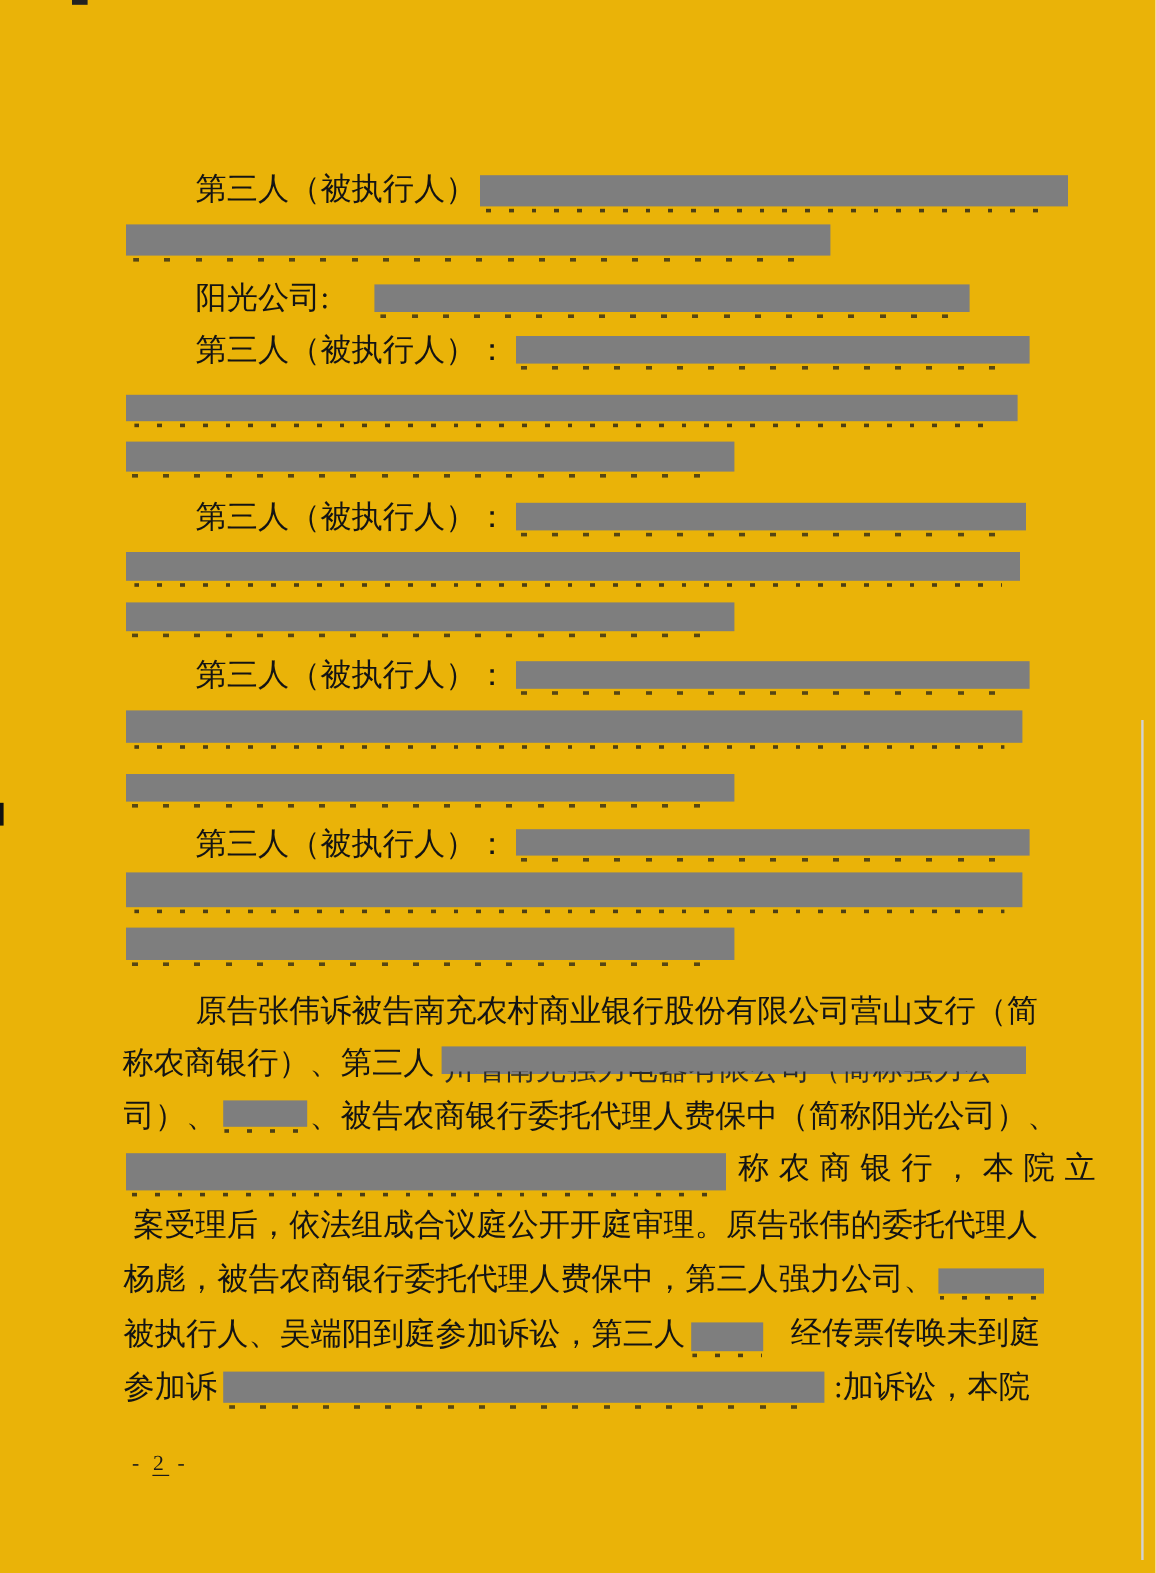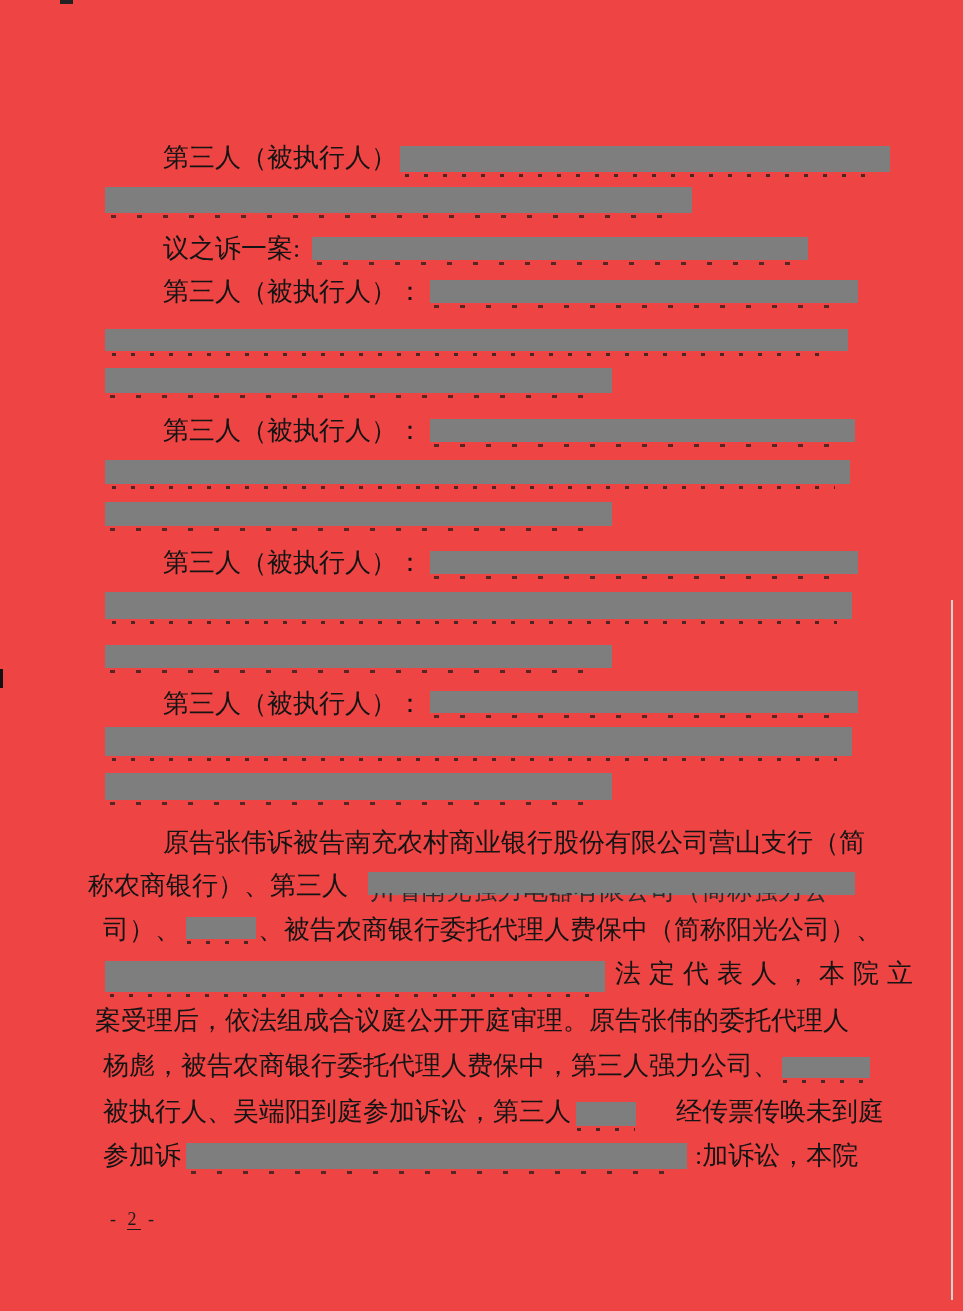--- a/index.html
+++ b/index.html
@@ -1,19 +1,19 @@
 <!DOCTYPE html>
 <html><head>
 <meta charset="utf-8">
 <style>
   html,body{margin:0;padding:0;background:#ffffff;}
   #doc-page{
     position:relative;
     width:963px;height:1311px;
-    background:#ef4444;
+    background:#eab308;
     overflow:hidden;
     font-family:"Liberation Serif","DejaVu Serif",serif;
   }
   .t{
     position:absolute;
     white-space:nowrap;
     font-size:26px;
     line-height:30px;
     color:#141414;
     letter-spacing:0px;
@@ -73,56 +73,56 @@
 </style>
 </head>
 <body>
 
 <div id="doc-page">
 
   <div id="generated-content">
       <div class="t" style="left: 163px; top: 143px;">第三人（被执行人）</div>
       <div class="bar" style="left: 400px; top: 146px; width: 490px; height: 26px;"></div>
       <div class="bar" style="left: 105px; top: 187px; width: 587px; height: 26px;"></div>
-      <div class="t" style="left: 163px; top: 234px;">议之诉一案:</div>
+      <div class="t" style="left: 163px; top: 234px;">阳光公司:</div>
       <div class="bar" style="left: 312px; top: 237px; width: 496px; height: 23px;"></div>
       <div class="t" style="left: 163px; top: 277px;">第三人（被执行人）：</div>
       <div class="bar" style="left: 430px; top: 280px; width: 428px; height: 23px;"></div>
       <div class="bar" style="left: 105px; top: 329px; width: 743px; height: 22px;"></div>
       <div class="bar" style="left: 105px; top: 368px; width: 507px; height: 25px;"></div>
       <div class="t" style="left: 163px; top: 416px;">第三人（被执行人）：</div>
       <div class="bar" style="left: 430px; top: 419px; width: 425px; height: 23px;"></div>
       <div class="bar" style="left: 105px; top: 460px; width: 745px; height: 24px;"></div>
       <div class="bar" style="left: 105px; top: 502px; width: 507px; height: 24px;"></div>
       <div class="t" style="left: 163px; top: 548px;">第三人（被执行人）：</div>
       <div class="bar" style="left: 430px; top: 551px; width: 428px; height: 23px;"></div>
       <div class="bar" style="left: 105px; top: 592px; width: 747px; height: 27px;"></div>
       <div class="bar" style="left: 105px; top: 645px; width: 507px; height: 23px;"></div>
       <div class="t" style="left: 163px; top: 689px;">第三人（被执行人）：</div>
       <div class="bar" style="left: 430px; top: 691px; width: 428px; height: 22px;"></div>
       <div class="bar" style="left: 105px; top: 727px; width: 747px; height: 29px;"></div>
       <div class="bar" style="left: 105px; top: 773px; width: 507px; height: 27px;"></div>
       <div class="t" style="left: 163px; top: 828px;">原告张伟诉被告南充农村商业银行股份有限公司营山支行（简</div>
-      <div class="t" style="left: 88px; top: 871px; text-align: right;">称农商银行）、第三人</div>
+      <div class="t" style="left: 102px; top: 871px; text-align: right;">称农商银行）、第三人</div>
       <div class="bar has-frag" style="left: 368px; top: 872px; width: 487px; height: 23px;">
         <div class="frag-win">
           <span class="frag">川省南充强力电器有限公司（简称强力公</span>
         </div>
       </div>
       <div class="t" style="left: 103px; top: 915px;">司）、</div>
       <div class="bar" style="left: 186px; top: 917px; width: 70px; height: 22px;"></div>
       <div class="t" style="left: 258px; top: 915px;">、被告农商银行委托代理人费保中（简称阳光公司）、</div>
       <div class="bar" style="left: 105px; top: 961px; width: 500px; height: 31px;"></div>
-      <div class="t" style="left: 615px; top: 959px; letter-spacing: 8px;">法定代表人，本院立</div>
-      <div class="t" style="left: 95px; top: 1006px;">案受理后，依法组成合议庭公开开庭审理。原告张伟的委托代理人</div>
+      <div class="t" style="left: 615px; top: 959px; letter-spacing: 8px;">称农商银行，本院立</div>
+      <div class="t" style="left: 111px; top: 1006px;">案受理后，依法组成合议庭公开开庭审理。原告张伟的委托代理人</div>
       <div class="t" style="left: 103px; top: 1051px;">杨彪，被告农商银行委托代理人费保中，第三人强力公司、</div>
       <div class="bar" style="left: 782px; top: 1057px; width: 88px; height: 21px;"></div>
       <div class="t" style="left: 103px; top: 1097px;">被执行人、吴端阳到庭参加诉讼，第三人</div>
       <div class="bar" style="left: 576px; top: 1102px; width: 60px; height: 24px;"></div>
-      <div class="t" style="left: 676px; top: 1097px;">经传票传唤未到庭</div>
+      <div class="t" style="left: 659px; top: 1097px; font-family: Liberation Mono, monospace;">经传票传唤未到庭</div>
       <div class="t" style="left: 103px; top: 1141px;">参加诉</div>
       <div class="bar" style="left: 186px; top: 1143px; width: 501px; height: 26px;"></div>
       <div class="t" style="left: 695px; top: 1141px; text-align: center;">:加诉讼，本院</div>
     </div>
 
   <div class="footer"><span>-</span> <span class="num">2</span> <span>-</span></div>
 
   <div class="artifact" id="artifact-top-speck"></div>
   <div class="artifact" id="artifact-left-mark"></div>
   <div class="artifact" id="artifact-right-edge"></div>

